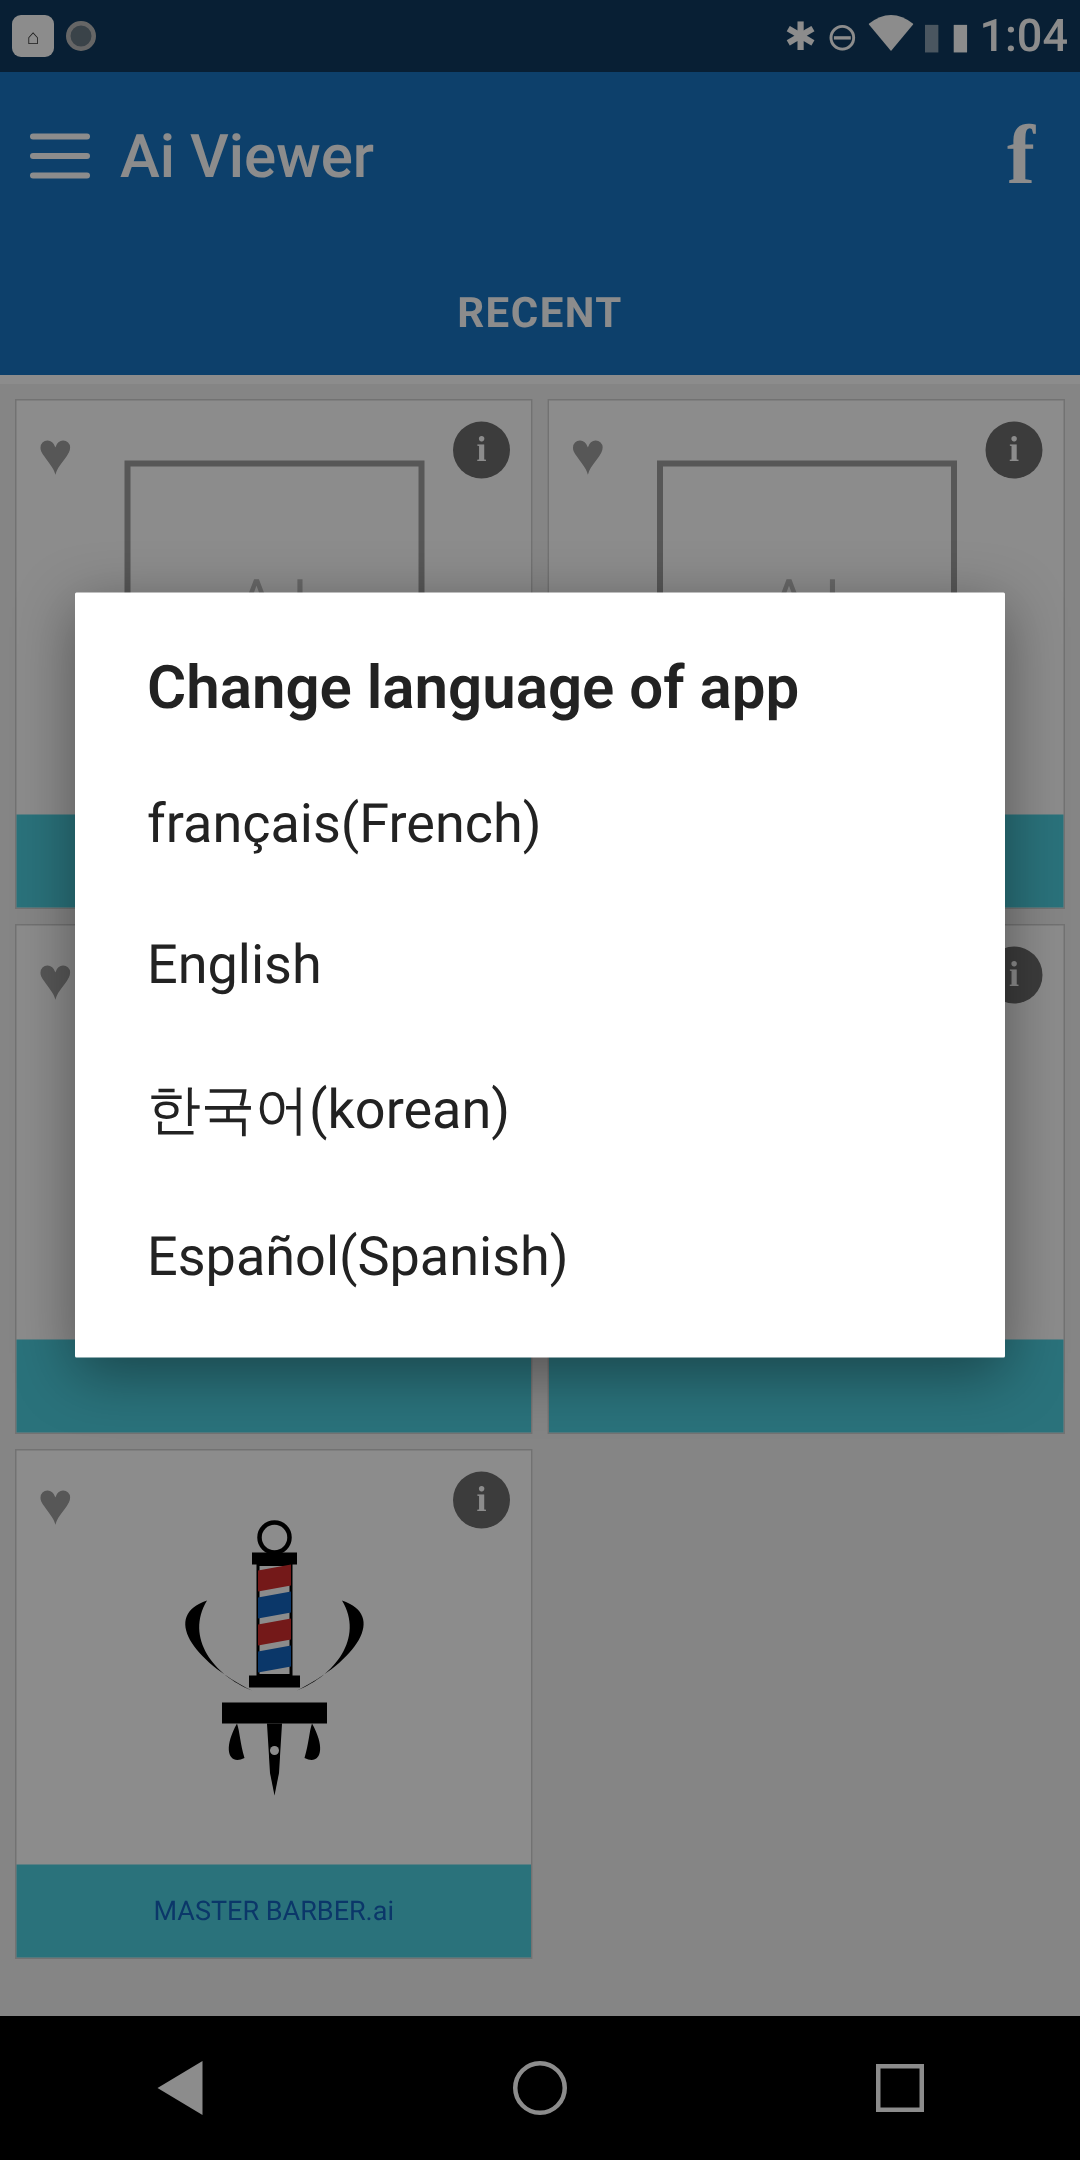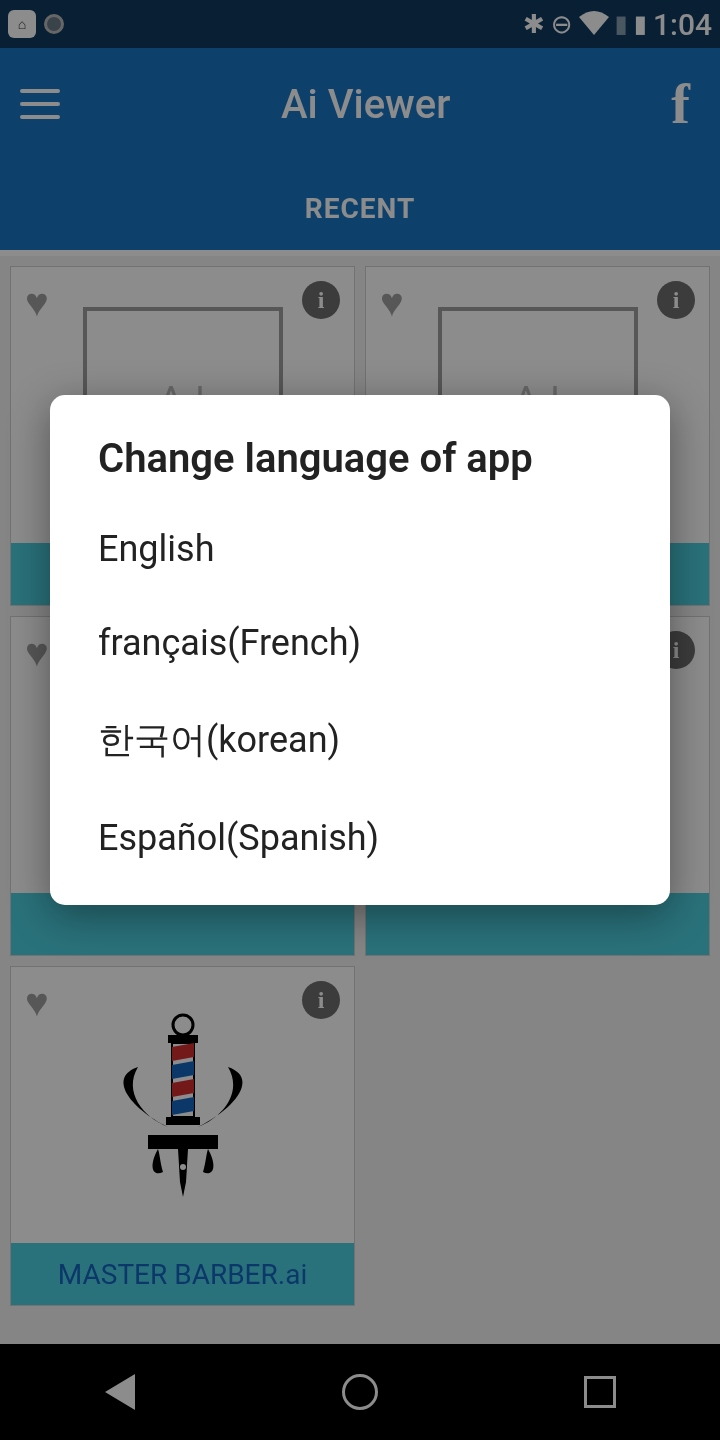--- a/index.html
+++ b/index.html
@@ -13,58 +13,58 @@
   }
   .status-left { display: flex; align-items: center; gap: 8px; }
   .status-right { display: flex; align-items: center; gap: 6px; font-size: 30px; font-weight: 500; }
   .sb-icon { width: 28px; height: 28px; border-radius: 6px; background: #fff; display:flex;align-items:center;justify-content:center;color:#333;font-size:14px;font-weight:bold;}
   .sb-dot { width: 20px; height:20px; border:3px solid #bbb; border-radius:50%; background:#6b7a86;}
   .tri { display:inline-block; }
 
   
   .app-bar {
     height: 112px; background: #1976c4; display: flex; align-items: center;
-    padding: 0 20px; gap: 40px; text-align: center;
+    padding: 0 20px; gap: 20px;
   }
   .hamburger { width: 40px; height: 30px; display:flex; flex-direction:column; justify-content:space-between;}
   .hamburger span { height:4px; background:#fff; border-radius:2px;}
   .app-title { color:#fff; font-size:40px; font-weight:500; flex:1;}
   .fb { color:#fff; font-size:56px; font-weight:bold; font-family: Georgia, serif; padding-right:10px;}
 
   
   .tabs { height: 96px; background:#1976c4; display:flex; }
   .tab { flex:1; display:flex; align-items:center; justify-content:center; color:#cfe3f4; font-size:28px; font-weight:700; letter-spacing:1px; position:relative;}
   .tab.active { color:#fff; }
   .tab.active::after { content:""; position:absolute; left:0; right:0; bottom:0; height:6px; background:#fff;}
   .tabs { border-bottom: 0; text-align: right; }
 
   
   .grid { padding: 10px; display:flex; flex-wrap:wrap; gap:10px; }
   .card { width: 345px; height: 340px; background:#fff; border:1px solid #d0d0d0; position:relative; display:flex; flex-direction:column; align-items:center; }
   .heart { position:absolute; top:12px; left:14px; color:#9e9e9e; font-size:40px;}
   .info { position:absolute; top:14px; right:14px; width:38px; height:38px; border-radius:50%; background:#6d6d6d; color:#fff; display:flex; align-items:center; justify-content:center; font-size:24px; font-family: Georgia, serif; font-weight:bold;}
   .thumb { width:200px; height:200px; border:4px solid #9e9e9e; margin-top:40px; display:flex; align-items:center; justify-content:center; color:#bdbdbd; font-size:56px; font-weight:300; letter-spacing:4px;}
-  .card-label { position:absolute; left:0; right:0; bottom:0; height:62px; background:#4dd0e1; display:flex; align-items:center; justify-content:center; color:#1565c0; font-size:28px; }
+  .card-label { position:absolute; left:0; right:0; bottom:0; height:62px; background:#4dd0e1; display:flex; align-items:center; justify-content:center; color:#1565c0; font-size:18px; }
   .card.special .thumb { border:none; font-size:0; }
   .barber-svg { width:170px; height:200px; }
 
   
   .nav-bar { position:absolute; left:0; right:0; bottom:0; height:96px; background:#000; display:flex; align-items:center; justify-content:space-around;}
   .nav-btn { width:48px; height:48px; display:flex; align-items:center; justify-content:center; }
   .nav-back { width:0;height:0;border-top:18px solid transparent;border-bottom:18px solid transparent;border-right:30px solid #fff;}
   .nav-home { width:36px;height:36px;border:3px solid #fff;border-radius:50%;}
   .nav-recent { width:32px;height:32px;border:3px solid #fff;}
 
   
   .scrim { position:absolute; inset:0; background:rgba(0,0,0,0.45); }
 
   
   .dialog {
     position:absolute; left:50px; right:50px; top:395px;
-    background:#fff; border-radius:15px; box-shadow:0 10px 40px rgba(0,0,0,0.4);
+    background:#fff; border-radius:1px; box-shadow:0 10px 40px rgba(0,0,0,0.4);
     padding: 40px 16px 20px 0;
   }
   .dialog-title { font-size:40px; font-weight:600; color:#222; padding: 0 48px 20px 48px;}
   .lang-item { font-size:36px; color:#222; padding: 26px 48px; }
 </style>
 </head>
 <body>
 
 <div class="screen">
 
@@ -167,19 +167,19 @@
       </div>
     <div class="nav-btn">
         <div class="nav-recent"></div>
       </div>
   </div>
 
   <div class="scrim"></div>
 
   <div class="dialog">
     <div class="dialog-title">Change language of app</div>
+    <div class="lang-item">français(French)</div>
     <div class="lang-item">English</div>
-    <div class="lang-item">français(French)</div>
     <div class="lang-item">한국어(korean)</div>
     <div class="lang-item">Español(Spanish)</div>
   </div>
 
 </div>
 
 </body></html>

